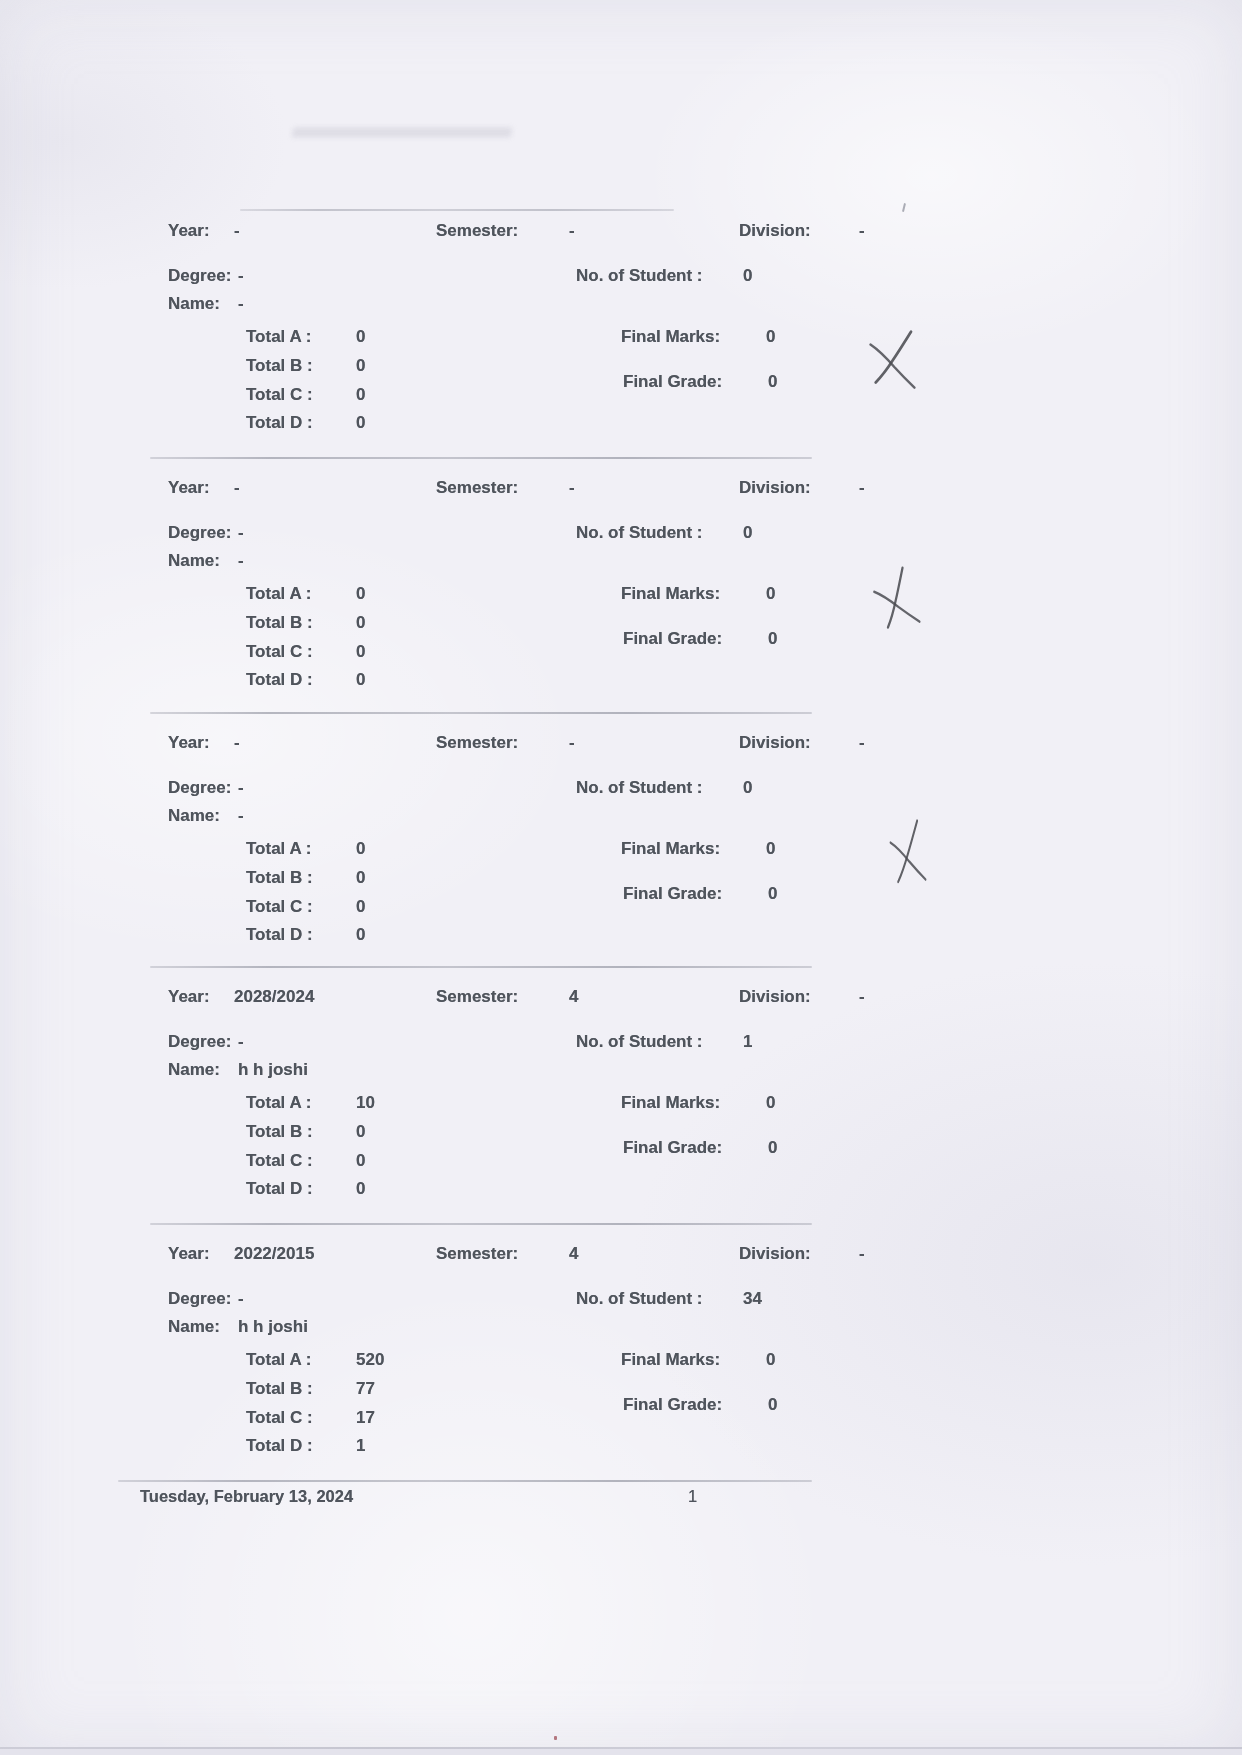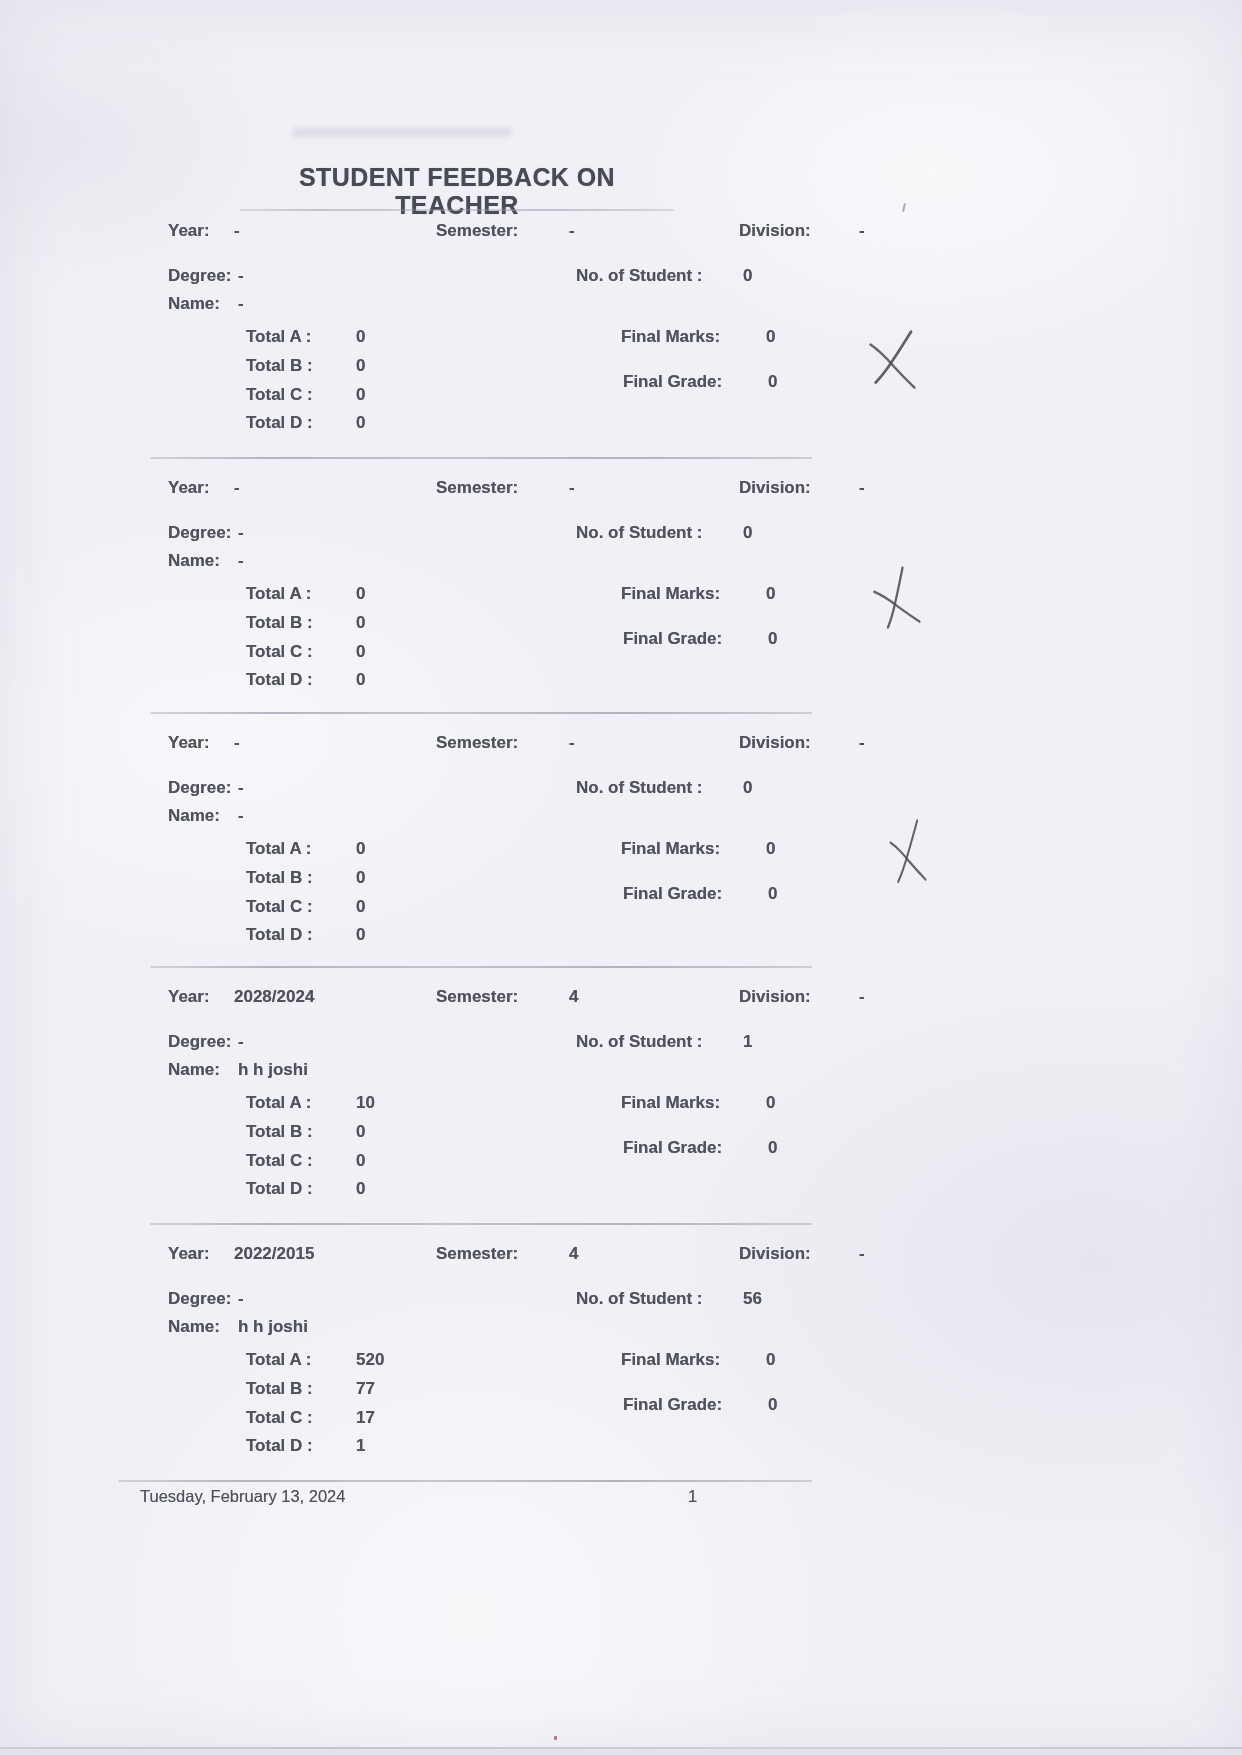--- a/index.html
+++ b/index.html
@@ -58,21 +58,21 @@
   
   .l-name{left:152px;top:94px}   .v-name{left:222px;top:94px}
   
   .l-ta{left:230px;top:127px}    .v-ta{left:340px;top:127px}
   .l-tb{left:230px;top:156px}    .v-tb{left:340px;top:156px}
   .l-tc{left:230px;top:185px}    .v-tc{left:340px;top:185px}
   .l-td{left:230px;top:213px}    .v-td{left:340px;top:213px}
   
   .l-fm{left:605px;top:127px}    .v-fm{left:750px;top:127px}
   .l-fg{left:607px;top:172px}    .v-fg{left:752px;top:172px}
-  .footer-date{left:140px;top:1487px;font-weight:400;font-size:16.5px;}
+  .footer-date{left:140px;top:1487px;font-weight:700;font-size:16.5px;}
   .footer-page{left:688px;top:1487px;font-weight:400;font-size:16.5px;}
   .x-mark{position:absolute;width:78px;height:78px;}
   .x-mark svg{display:block;}
   .x-mark-0{transform:rotate(12deg);}
   .x-mark-1{transform:rotate(-5deg) scale(.82,1.02);}
   .x-mark-2{transform:rotate(2deg) scale(.7,1.08);}
   .ghost-smudge{
     position:absolute;left:292px;top:127px;width:220px;height:11px;
     background:rgba(128,133,150,.16);filter:blur(2.5px);
     transform:skewX(-8deg);border-radius:4px;
@@ -95,21 +95,20 @@
     opacity:.8;
   }
 </style>
 </head>
 <body>
 
 <div class="page">
 
   <div class="ghost-smudge"></div>
 
-  <h1 class="title">STUDENT FEEDBACK ON TEACHER</h1>
   <div class="rule title-rule"></div>
   <div class="tick-artifact"></div>
 
   <div class="rule section-rule" style="top:457px"></div>
   <div class="rule section-rule" style="top:712px"></div>
   <div class="rule section-rule" style="top:966px"></div>
   <div class="rule section-rule" style="top:1223px"></div>
   <div class="rule footer-rule"></div>
 
   <div id="sections-host">
@@ -237,21 +236,21 @@
     <span class="txt l-year">Year:</span>
     <span class="txt v-year">2022/2015</span>
     <span class="txt l-sem">Semester:</span>
     <span class="txt v-sem">4</span>
     <span class="txt l-div">Division:</span>
     <span class="txt v-div">-</span>
 
     <span class="txt l-degree">Degree:</span>
     <span class="txt v-degree">-</span>
     <span class="txt l-nos">No. of Student :</span>
-    <span class="txt v-nos">56</span>
+    <span class="txt v-nos">34</span>
 
     <span class="txt l-name">Name:</span>
     <span class="txt v-name">h h joshi</span>
 
     <span class="txt l-ta">Total A :</span>
     <span class="txt v-ta">520</span>
     <span class="txt l-tb">Total B :</span>
     <span class="txt v-tb">77</span>
     <span class="txt l-tc">Total C :</span>
     <span class="txt v-tc">17</span>

